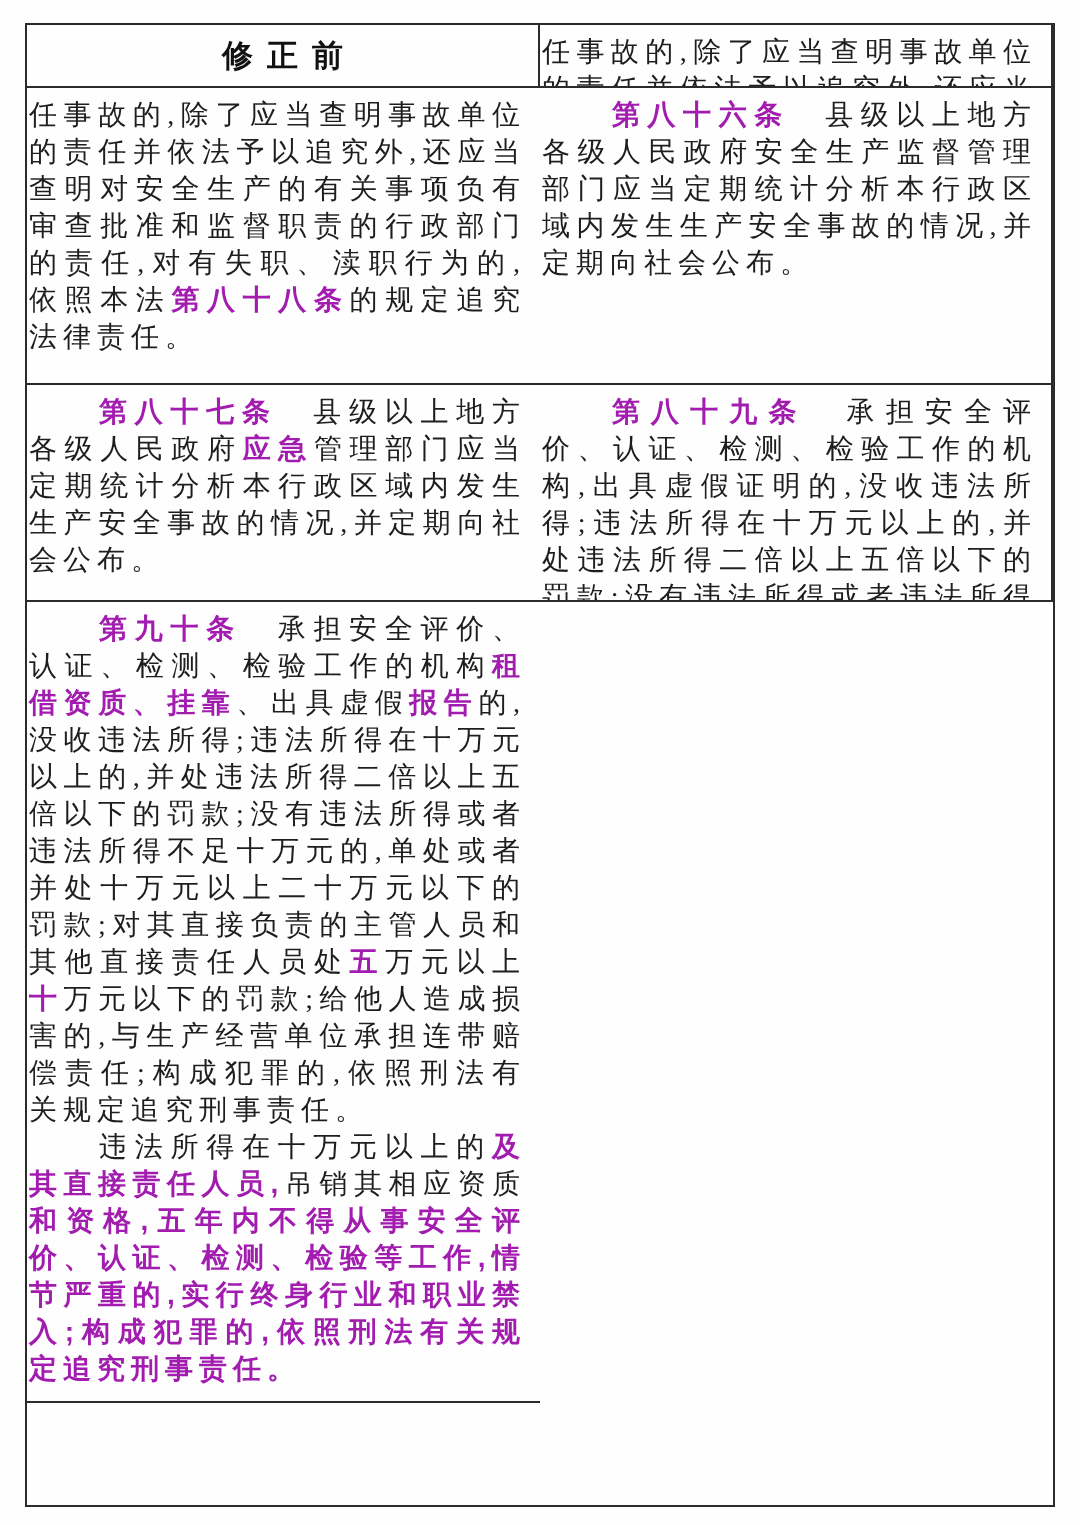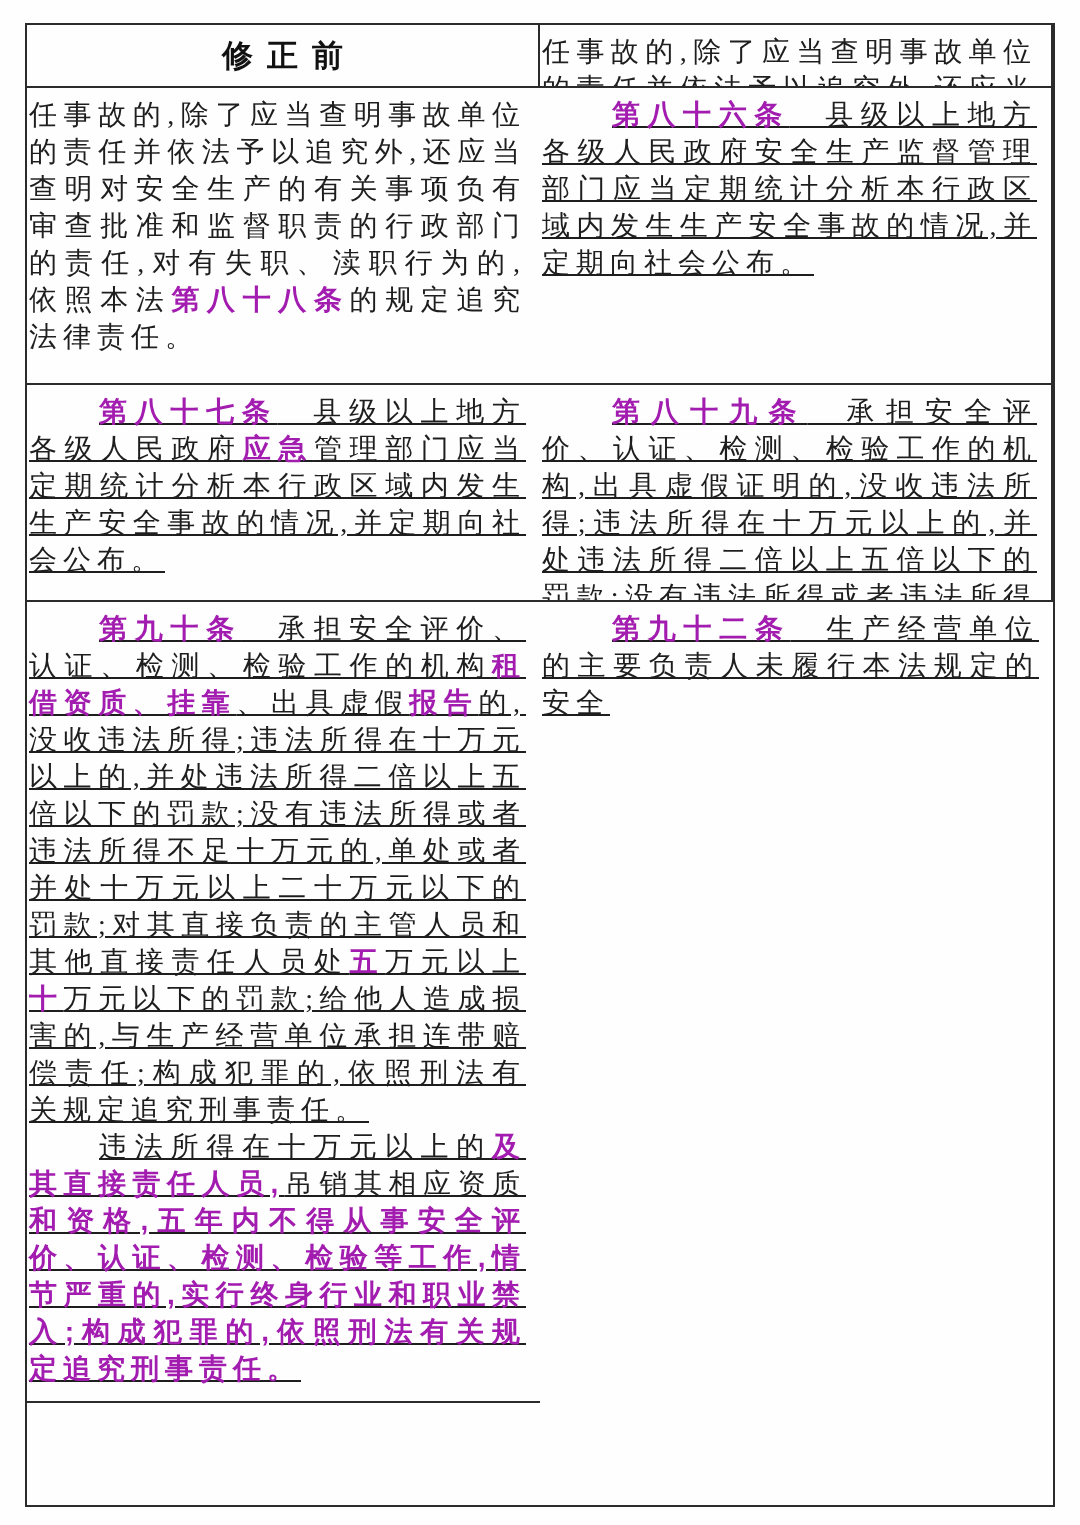--- a/index.html
+++ b/index.html
@@ -35,21 +35,21 @@
     overflow: hidden;
     font-size: 28px;
     line-height: 37px;
     letter-spacing: 6px;
     color: #1e1e1e;
     text-align: justify;
   }
   .c.left { border-right: 2px solid #2b2b2b; }
   .c.last { border-bottom: none; }
   .c p { margin: 0; text-indent: 0; }
-  .c p.indent { text-indent: 70px; text-decoration: underline; }
+  .c p.indent { text-indent: 70px; }
   .b {
     font-family: "Liberation Sans", "DejaVu Sans", sans-serif;
     font-weight: 700;
     color: #a21caf;
   }
 </style>
 </head>
 <body>
 
 <div class="page">
@@ -69,17 +69,14 @@
         <p class="indent"><span class="b">第八十七条</span><span>　县级以上地方各级人民政府</span><span class="b">应急</span><span>管理部门应当定期统计分析本行政区域内发生生产安全事故的情况,并定期向社会公布。</span></p>
       </div>
       <div class="c left">
         <p class="indent"><span class="b">第八十九条</span><span>　承担安全评价、认证、检测、检验工作的机构,出具虚假证明的,没收违法所得;违法所得在十万元以上的,并处违法所得二倍以上五倍以下的罚款;没有违法所得或者违法所得不足十万元的,单处或者并处十万元以上二十万元以下的罚款;对其直接负责的主管人员和其他直接责任人员处二万元以上五万元以下的罚款;给他人造成损害的,与生产经营单位承担连带赔偿责任;构成犯罪的,依照刑法有关规定追究刑事责任。</span></p>
         <p class="indent"><span>对有前款违法行为的机构,吊销其相应资质。</span></p>
       </div>
       <div class="c">
         <p class="indent"><span class="b">第九十条</span><span>　承担安全评价、认证、检测、检验工作的机构</span><span class="b">租借资质、挂靠</span><span>、出具虚假</span><span class="b">报告</span><span>的,没收违法所得;违法所得在十万元以上的,并处违法所得二倍以上五倍以下的罚款;没有违法所得或者违法所得不足十万元的,单处或者并处十万元以上二十万元以下的罚款;对其直接负责的主管人员和其他直接责任人员处</span><span class="b">五</span><span>万元以上</span><span class="b">十</span><span>万元以下的罚款;给他人造成损害的,与生产经营单位承担连带赔偿责任;构成犯罪的,依照刑法有关规定追究刑事责任。</span></p>
         <p class="indent"><span>违法所得在十万元以上的</span><span class="b">及其直接责任人员,</span><span>吊销其相应资质</span><span class="b">和资格,五年内不得从事安全评价、认证、检测、检验等工作,情节严重的,实行终身行业和职业禁入;构成犯罪的,依照刑法有关规定追究刑事责任。</span></p>
       </div>
-      <div class="c last">
-        <p class="indent"><span class="b">第九十二条</span><span>　生产经营单位的主要负责人未履行本法规定的安全</span></p>
-      </div>
     </div>
 </div>
 
 </body></html>

